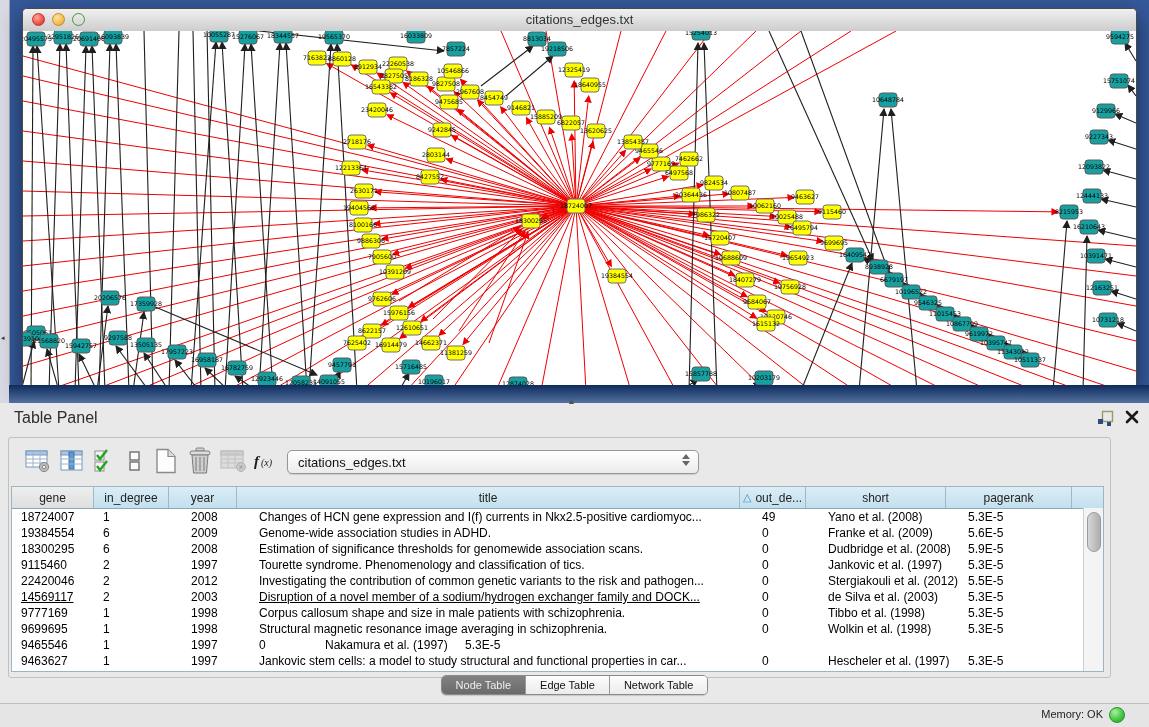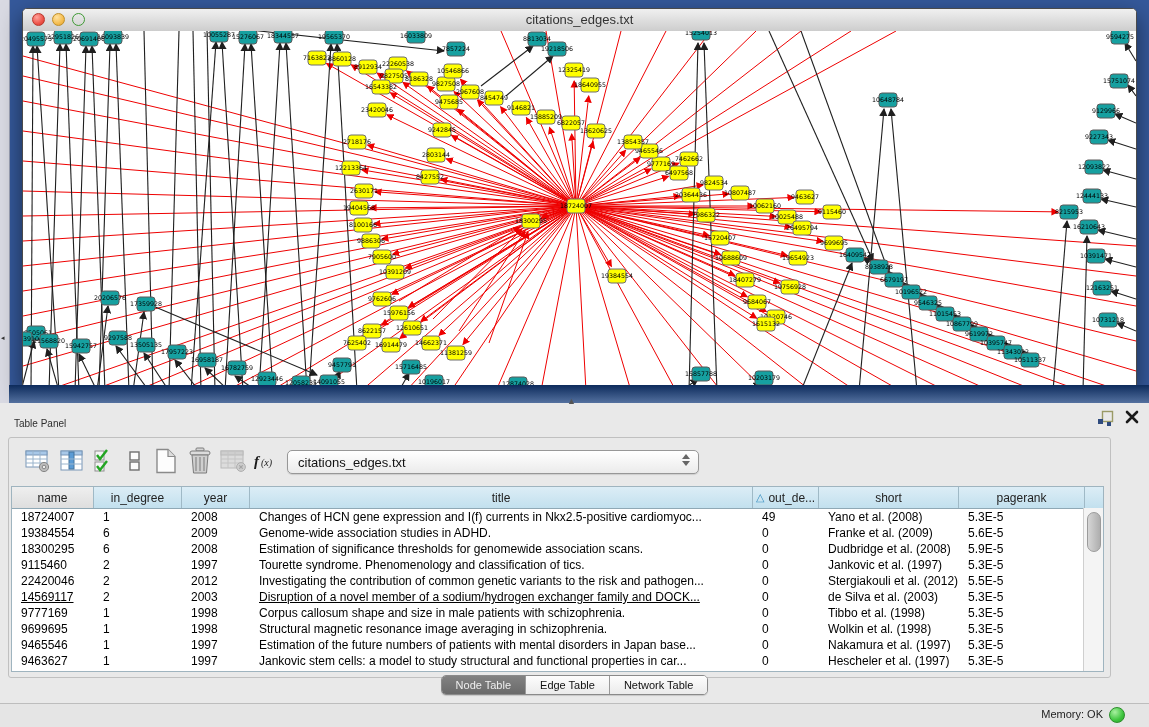--- a/index.html
+++ b/index.html
@@ -25,21 +25,21 @@
                background:linear-gradient(#0d2b5c,#54719f);}
   .e-r{stroke:#ee0000;stroke-width:1;}
   .e-k{stroke:#1f1f1f;stroke-width:1.1;}
   .n-y{fill:#ffff00;stroke:#6f6f6f;stroke-width:1;}
   .n-t{fill:#16a0a0;stroke:#5a5a5a;stroke-width:1;}
   .nl{font-family:"DejaVu Sans",sans-serif;font-size:6.3px;fill:#000;text-anchor:middle;}
 
   
   .table-panel{position:absolute;left:0;top:403px;width:1149px;height:297px;background:#e9e9e9;}
   .splitter-arrow{position:absolute;left:567px;top:-7px;font-size:9px;color:#555;}
-  .tp-title{position:absolute;left:14px;top:6px;height:30px;line-height:30px;font-size:10px;color:#2e2e2e;}
+  .tp-title{position:absolute;left:14px;top:0;height:30px;line-height:30px;font-size:16px;color:#2e2e2e;}
   .float-btn{position:absolute;right:34px;top:7px;width:18px;height:17px;background:none;border:none;padding:0;cursor:default;}
   .close-btn{position:absolute;right:9px;top:7px;width:16px;height:16px;background:none;border:none;padding:0;}
   .panel-box{position:absolute;left:8px;top:34px;width:1101px;height:239px;border:1px solid #c0c0c0;
              border-radius:3px;background:#e9e9e9;}
   .toolbar{position:absolute;left:0;top:4px;width:100%;height:40px;}
   .tbtn{position:absolute;top:4px;width:30px;height:32px;background:none;border:none;padding:0;}
   .combo{position:absolute;left:278px;top:8px;width:378px;height:22px;border:1px solid #979797;border-radius:5px;
          background:linear-gradient(#ffffff,#ebebeb);font-size:13px;color:#111;
          display:flex;align-items:center;padding:0 22px 0 10px;box-shadow:0 1px 1px rgba(0,0,0,.12);}
   .combo-arrows{position:absolute;right:8px;top:3px;display:flex;flex-direction:column;gap:2px;}
@@ -628,23 +628,23 @@
         <span class="combo-arrows">
             <i class="arr-up"></i>
             <i class="arr-dn"></i>
           </span>
       </div>
     </div>
 
     <div class="tableBox">
       <div class="thead" id="thead">
           <div class="th plain" style="width: 82px;">
-            <span>name</span>
-          </div>
-          <div class="th" style="width: 88px;">
+            <span>gene</span>
+          </div>
+          <div class="th" style="width: 75px;">
             <span>in_degree</span>
           </div>
           <div class="th" style="width: 68px;">
             <span>year</span>
           </div>
           <div class="th" style="width: 503px;">
             <span>title</span>
           </div>
           <div class="th" style="width: 66px;">
             <span class="sort-tri">△</span>
@@ -727,21 +727,20 @@
             <div class="td" style="width: 68px;">1998</div>
             <div class="td" style="width: 503px;">Structural magnetic resonance image averaging in schizophrenia.</div>
             <div class="td" style="width: 66px;">0</div>
             <div class="td" style="width: 140px;">Wolkin et al. (1998)</div>
             <div class="td" style="width: 126px;">5.3E-5</div>
           </div>
           <div class="tr">
             <div class="td" style="width: 82px;">9465546</div>
             <div class="td" style="width: 88px;">1</div>
             <div class="td" style="width: 68px;">1997</div>
-            <div class="td" style="width: 503px;">Estimation of the future numbers of patients with mental disorders in Japan base...</div>
             <div class="td" style="width: 66px;">0</div>
             <div class="td" style="width: 140px;">Nakamura et al. (1997)</div>
             <div class="td" style="width: 126px;">5.3E-5</div>
           </div>
           <div class="tr">
             <div class="td" style="width: 82px;">9463627</div>
             <div class="td" style="width: 88px;">1</div>
             <div class="td" style="width: 68px;">1997</div>
             <div class="td" style="width: 503px;">Jankovic stem cells: a model to study structural and functional properties in car...</div>
             <div class="td" style="width: 66px;">0</div>

